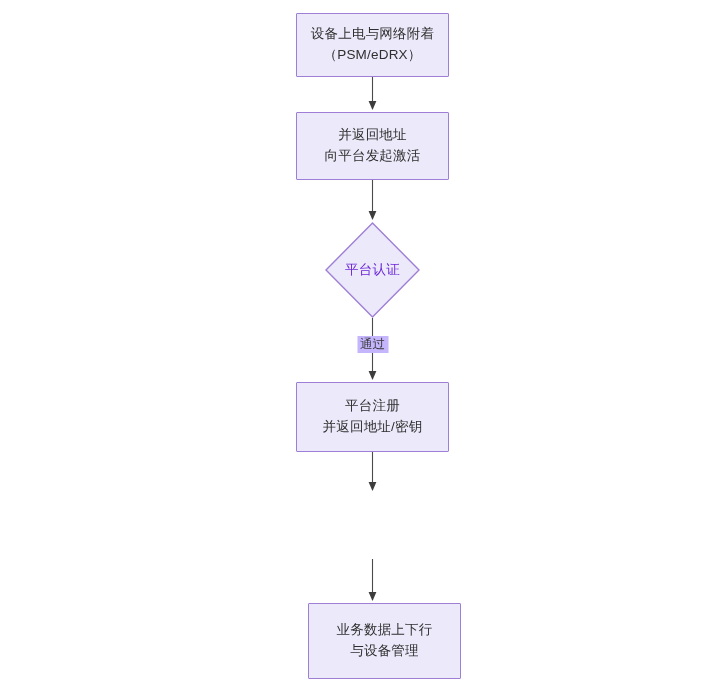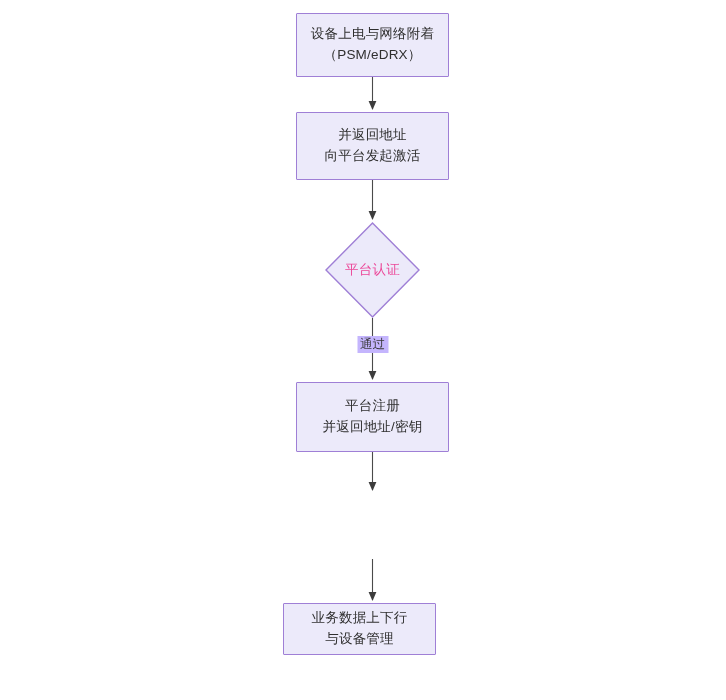--- a/index.html
+++ b/index.html
@@ -58,21 +58,21 @@
     position: absolute;
     left: 0;
     top: 0;
     width: 100%;
     height: 100%;
   }
   .decision-label {
     position: relative;
     font-size: 13.5px;
     line-height: 1.55;
-    color: #ec4899;
+    color: #6d28d9;
     letter-spacing: 0.2px;
     text-align: right;
   }
   .edge-label {
     position: absolute;
     font-size: 12.5px;
     color: #3a3a3a;
     background: #c4b5fd;
     padding: 1px 3px;
     line-height: 1.2;
@@ -121,18 +121,18 @@
   </div>
 
   <div class="edge-label" style="left:372.5px; top:336px;">通过</div>
 
   <div class="node process" style="left:296px; top:382px; width:153px; height:70px;">
     <div class="node-label">平台注册
 并返回地址/密钥</div>
   </div>
 
 
-  <div class="node process" style="left:283px; top:603px; width:153px; height:52px;text-align:center;">
+  <div class="node process" style="left:308px; top:603px; width:153px; height:76px;text-align:center;">
     <div class="node-label">业务数据上下行
 与设备管理</div>
   </div>
 
 </div>
 
 </body></html>

